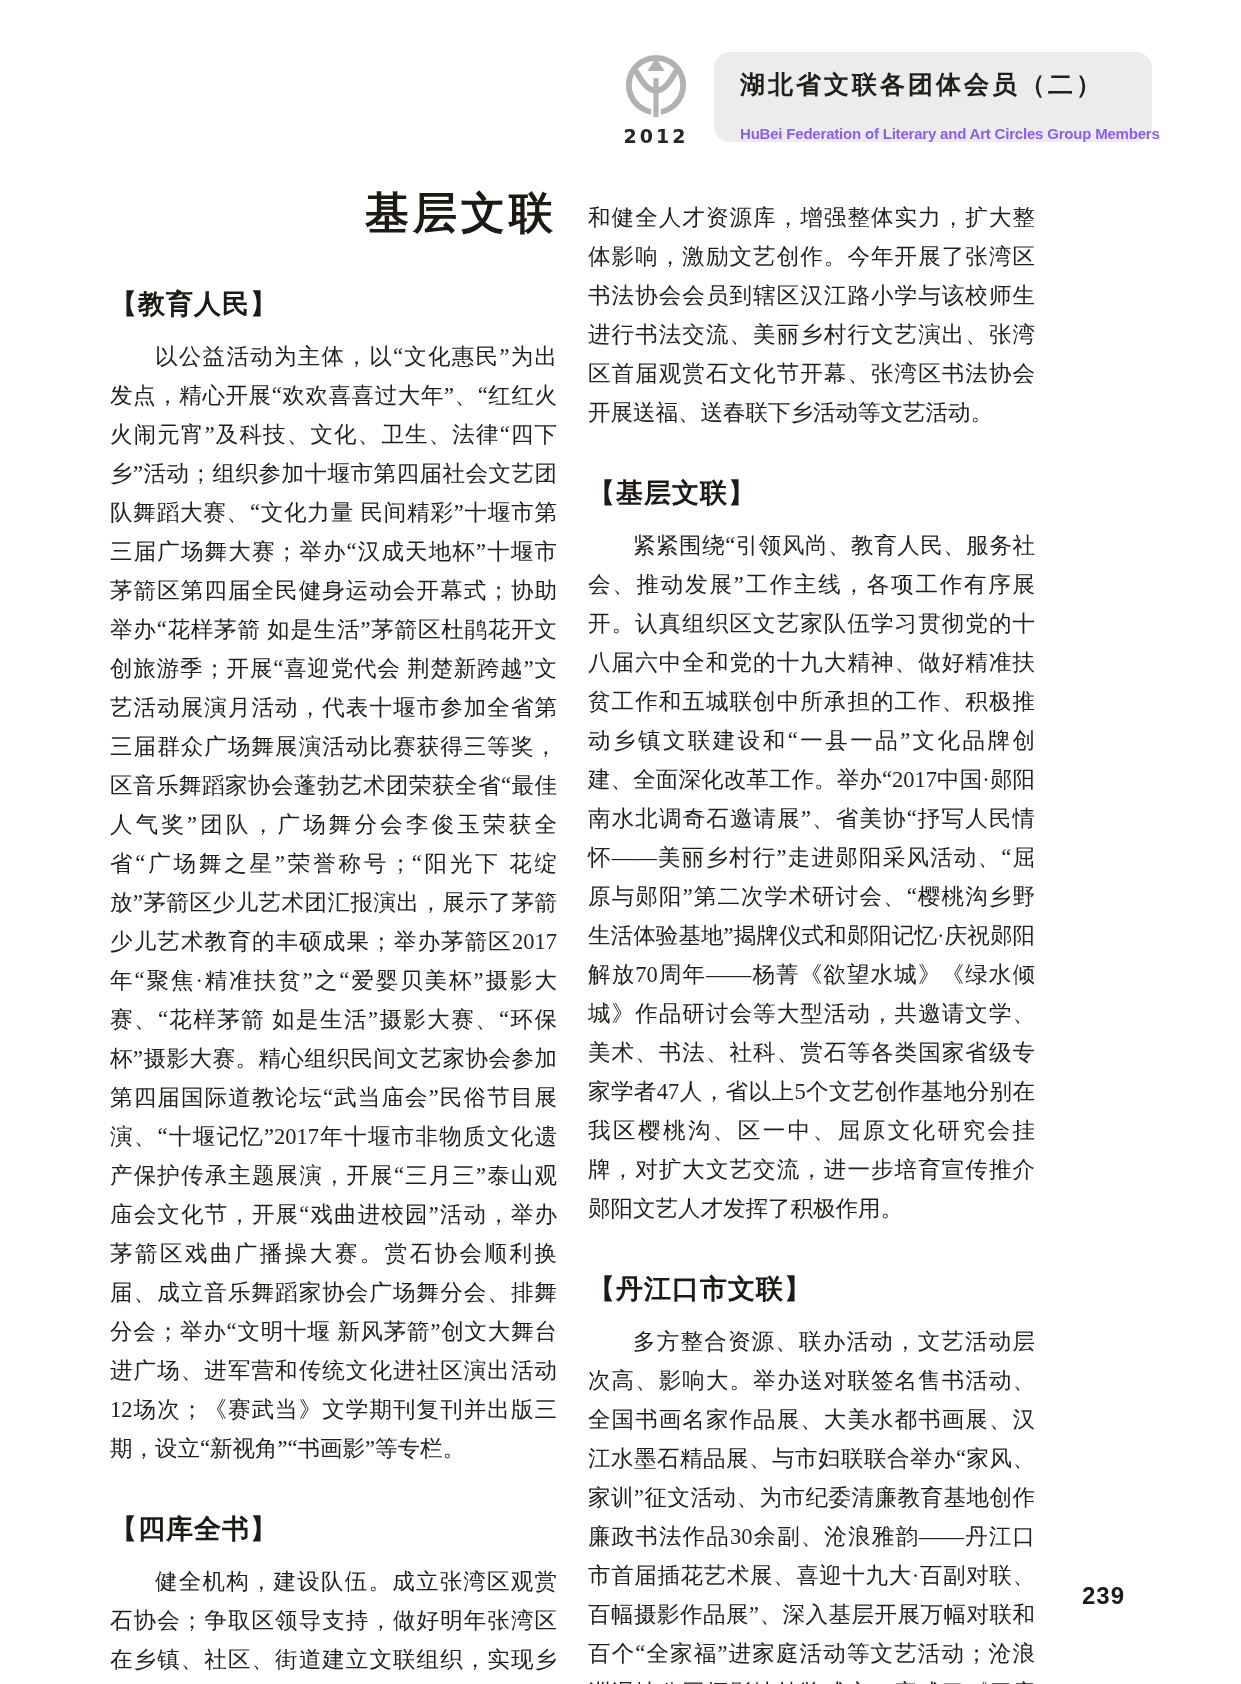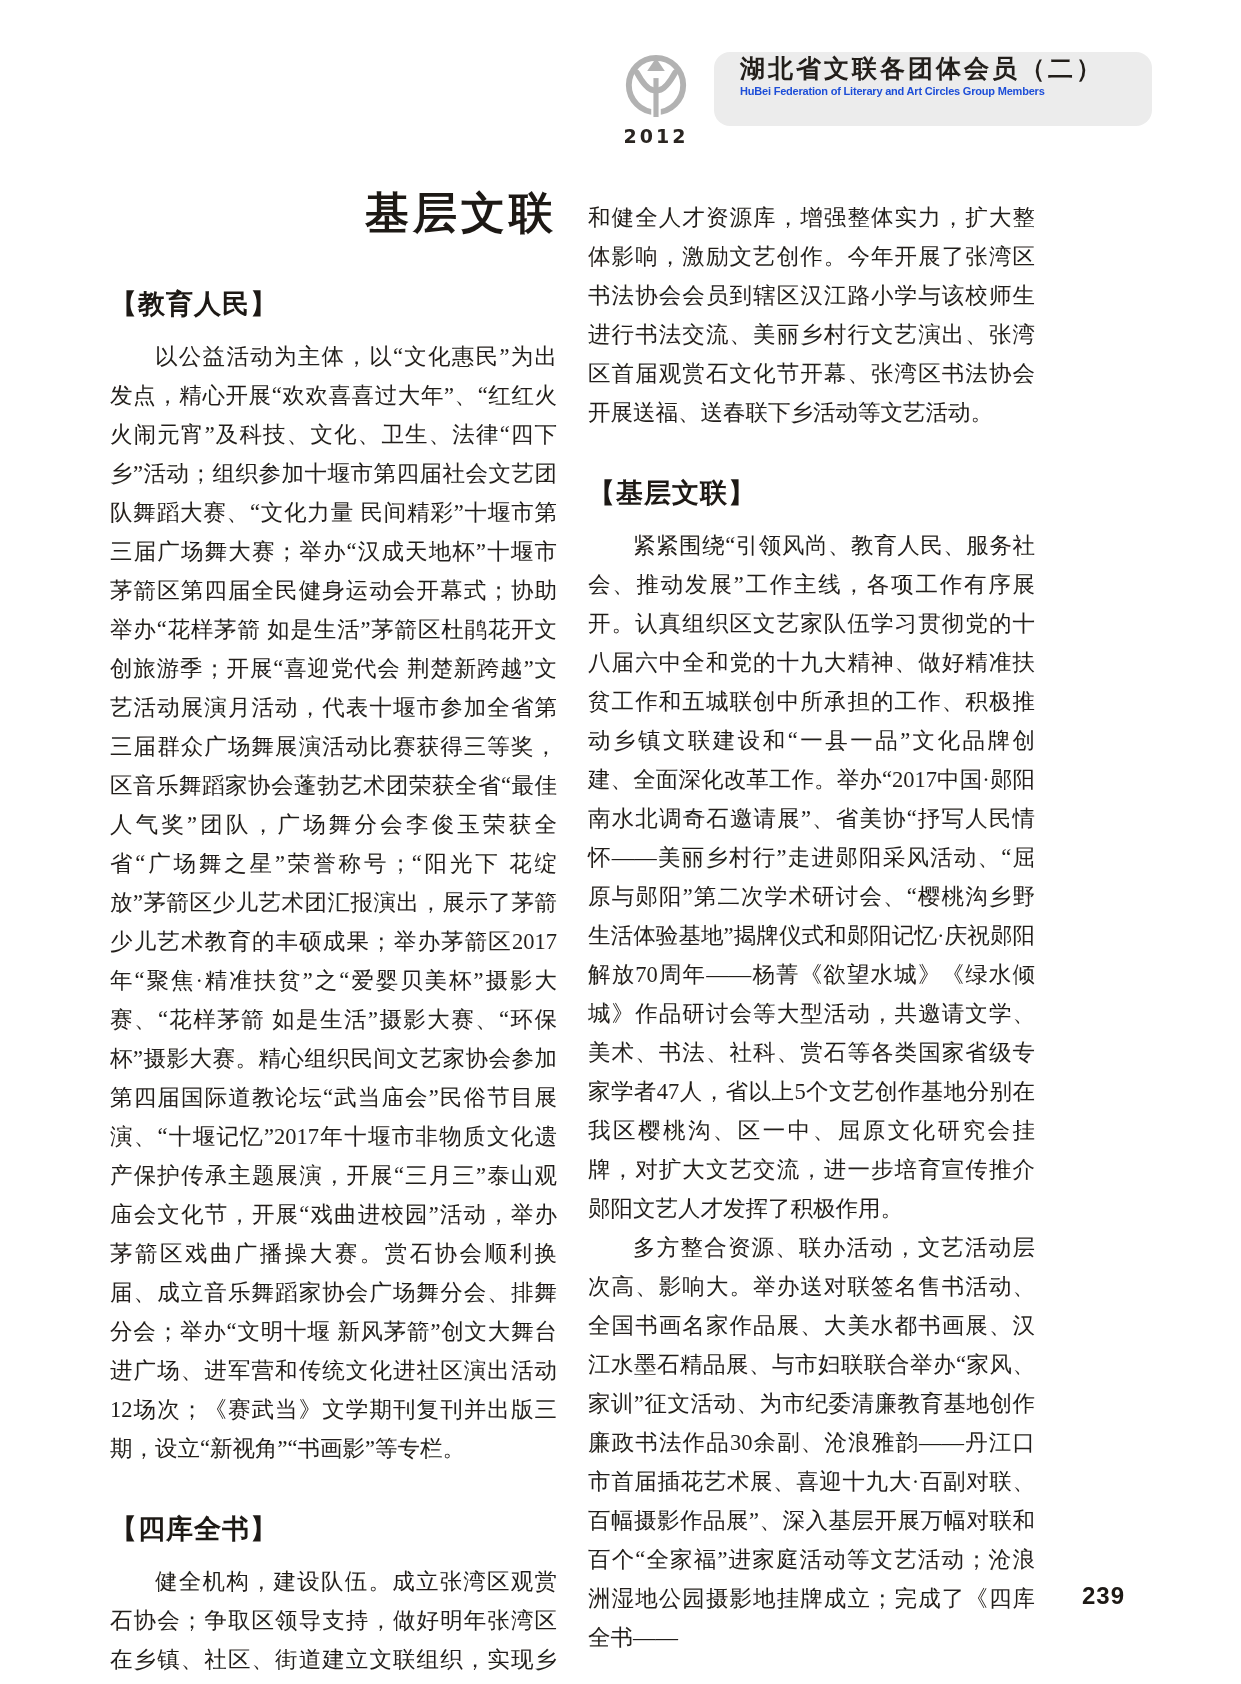--- a/index.html
+++ b/index.html
@@ -30,39 +30,39 @@
     font-size: 19px;
     letter-spacing: 3px;
     color: #2a2521;
     margin-top: 1px;
   }
   .banner {
     background: #ececec;
     border-radius: 16px;
     width: 400px;
     height: 74px;
-    padding: 0 12px 0 26px;
+    padding: 16px 12px 0 26px;
     display: flex;
     flex-direction: column;
-    justify-content: flex-start;
+    justify-content: space-between;
   }
   .banner-cn {
     font-family: "Liberation Sans", sans-serif;
     font-weight: bold;
     font-size: 25px;
     letter-spacing: 3px;
     color: #221e1a;
     white-space: nowrap;
   }
   .banner-en {
     font-family: "Liberation Sans", sans-serif;
     font-weight: bold;
-    font-size: 11px;
+    font-size: 15px;
     letter-spacing: -0.2px;
-    color: #1d4ed8;
+    color: #8b5cf6;
     white-space: nowrap;
   }
 
   
   .col {
     position: absolute;
     width: 447px;
   }
   .col-left  { left: 110px; top: 185px; }
   .col-right { left: 588px; top: 198px; }
@@ -149,19 +149,20 @@
 
   <div class="col col-right">
     <p class="body-text no-indent">和健全人才资源库，增强整体实力，扩大整体影响，激励文艺创作。今年开展了张湾区书法协会会员到辖区汉江路小学与该校师生进行书法交流、美丽乡村行文艺演出、张湾区首届观赏石文化节开幕、张湾区书法协会开展送福、送春联下乡活动等文艺活动。</p>
 
     <section class="section">
       <h2 class="section-heading">【基层文联】</h2>
       <p class="body-text">紧紧围绕“引领风尚、教育人民、服务社会、推动发展”工作主线，各项工作有序展开。认真组织区文艺家队伍学习贯彻党的十八届六中全和党的十九大精神、做好精准扶贫工作和五城联创中所承担的工作、积极推动乡镇文联建设和“一县一品”文化品牌创建、全面深化改革工作。举办“2017中国·郧阳南水北调奇石邀请展”、省美协“抒写人民情怀——美丽乡村行”走进郧阳采风活动、“屈原与郧阳”第二次学术研讨会、“樱桃沟乡野生活体验基地”揭牌仪式和郧阳记忆·庆祝郧阳解放70周年——杨菁《欲望水城》《绿水倾城》作品研讨会等大型活动，共邀请文学、美术、书法、社科、赏石等各类国家省级专家学者47人，省以上5个文艺创作基地分别在我区樱桃沟、区一中、屈原文化研究会挂牌，对扩大文艺交流，进一步培育宣传推介郧阳文艺人才发挥了积极作用。</p>
     </section>
 
     <section class="section">
+      <h2 class="section-heading">【丹江口市文联】</h2>
       <p class="body-text">多方整合资源、联办活动，文艺活动层次高、影响大。举办送对联签名售书活动、全国书画名家作品展、大美水都书画展、汉江水墨石精品展、与市妇联联合举办“家风、家训”征文活动、为市纪委清廉教育基地创作廉政书法作品30余副、沧浪雅韵——丹江口市首届插花艺术展、喜迎十九大·百副对联、百幅摄影作品展”、深入基层开展万幅对联和百个“全家福”进家庭活动等文艺活动；沧浪洲湿地公园摄影地挂牌成立；完成了《四库全书——</p>
     </section>
   </div>
 
   <div class="page-number">239</div>
 
 </div>
 
 </body></html>

